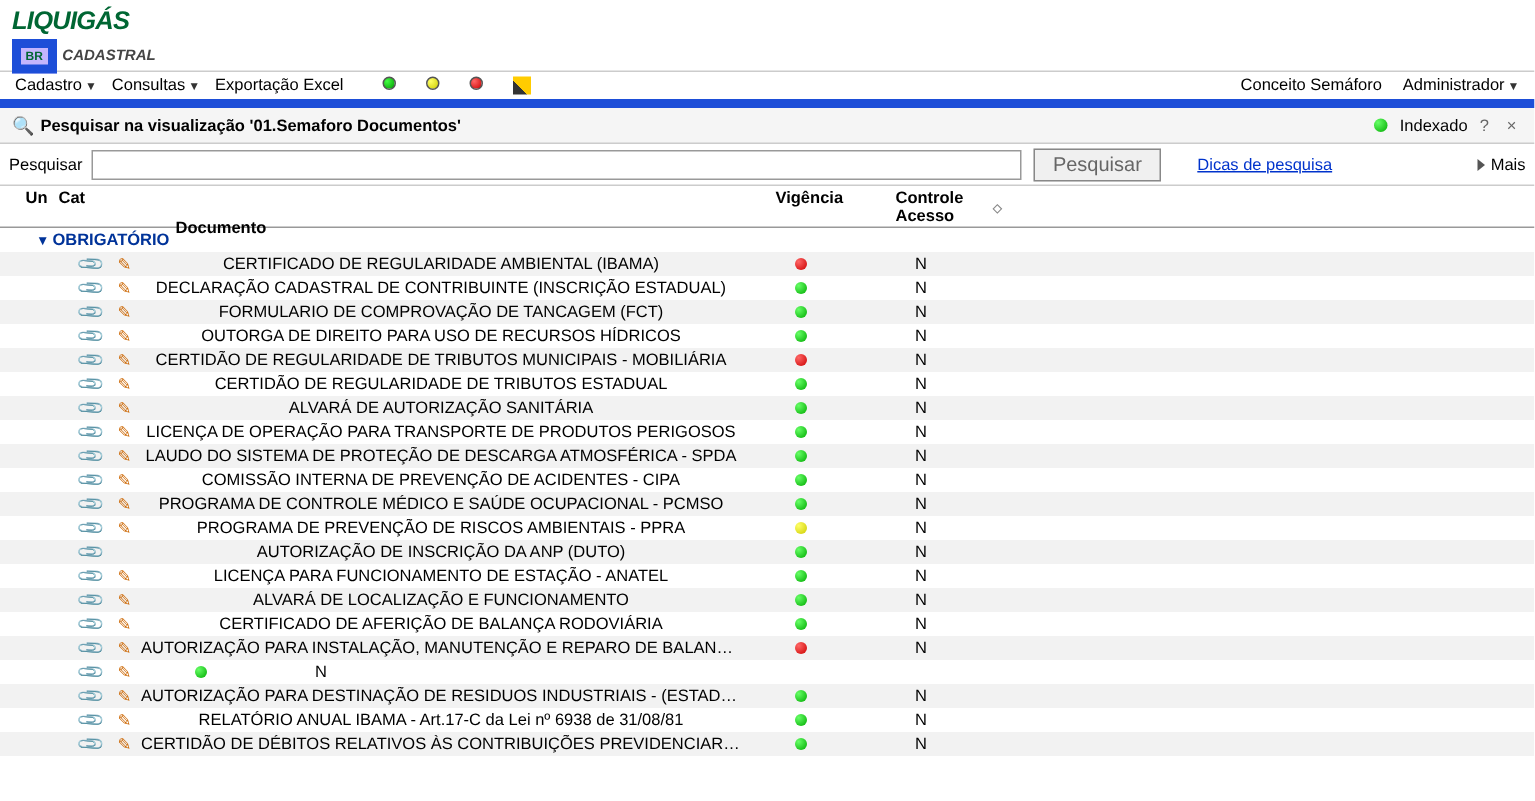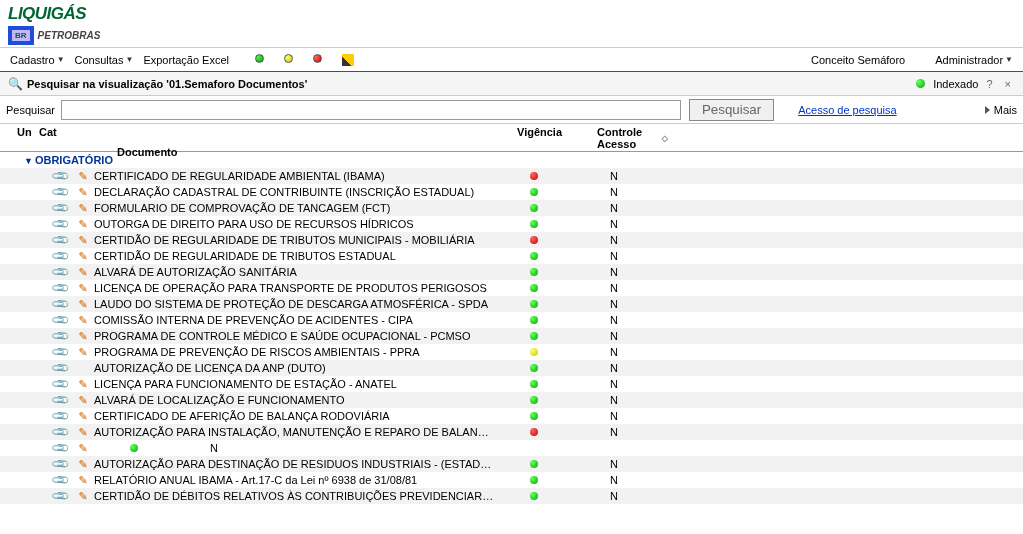--- a/index.html
+++ b/index.html
@@ -2,35 +2,35 @@
 <html><head>
 <meta charset="utf-8">
 <style>
 * { margin: 0; padding: 0; box-sizing: border-box; font-family: Arial, sans-serif; }
 body { background: #fff; font-size: 11px; width: 1023px; height: 534px; overflow: hidden; position: relative; }
 
 .header { height: 48px; display: flex; border-bottom: 1px solid #ccc; flex-direction: column; }
 .logo-area { width: 158px; padding: 4px 8px; }
 .logo-text { font-size: 17px; font-weight: bold; font-style: italic; color: #006633; letter-spacing: -0.5px; }
 .logo-sub { display: flex; align-items: center; gap: 4px; margin-top: 2px; }
-.br-box { background: #c4b5fd; color: #006633; font-weight: bold; font-size: 8px; padding: 1px 3px; border: 4px solid #1d4ed8; }
+.br-box { background: #c4b5fd; color: #006633; font-weight: bold; font-size: 8px; padding: 1px 3px; border: 6px solid #1d4ed8; }
 .petrobras { font-size: 10px; font-weight: bold; color: #444; font-style: italic; }
 .green-bar { flex: 1; background: linear-gradient(to bottom, #0a5c2e 0%, #0d7a3d 50%, #0a5c2e 100%); border-radius: 6px; margin: 6px 8px 6px 0; }
 
-.menu-bar { height: 24px; display: flex; align-items: center; padding: 0 6px; border-bottom: 1px solid #1d4ed8; }
+.menu-bar { height: 24px; display: flex; align-items: center; padding: 0 6px; border-bottom: 6px solid #1d4ed8; }
 .menu-left { display: flex; align-items: center; gap: 2px; }
 .menu-item { padding: 2px 4px; color: #000; cursor: pointer; display: flex; align-items: center; gap: 2px; }
 .menu-arrow { font-size: 8px; color: #333; }
 .menu-lights { display: flex; gap: 20px; margin-left: 20px; }
 .light { width: 9px; height: 9px; border-radius: 50%; border: 1px solid #555; }
 .light.green { background: radial-gradient(circle at 30% 30%, #4f4, #090); }
 .light.yellow { background: radial-gradient(circle at 30% 30%, #ff6, #cc0); }
 .light.red { background: radial-gradient(circle at 30% 30%, #f66, #c00); }
 .brush-icon { width: 12px; height: 12px; background: linear-gradient(45deg, #333 40%, #ffcc00 40%); }
-.menu-right { margin-left: auto; display: flex; align-items: center; gap: 22px; }
+.menu-right { margin-left: auto; display: flex; align-items: center; gap: 6px; }
 
 .search-header { height: 24px; display: flex; align-items: center; padding: 0 8px; border-bottom: 1px solid #ccc; background: #f5f5f5; }
 .search-icon-small { font-size: 12px; margin-right: 4px; }
 .search-title { font-weight: bold; font-size: 11px; }
 .search-right { margin-left: auto; display: flex; align-items: center; gap: 8px; }
 .indexed-dot { width: 9px; height: 9px; border-radius: 50%; background: radial-gradient(circle at 30% 30%, #6f6, #0a0); }
 .help-q { color: #666; cursor: pointer; }
 .close-x { color: #666; cursor: pointer; padding: 0 4px; }
 
 .search-row { height: 28px; display: flex; align-items: center; padding: 2px 6px; border-bottom: 1px solid #ccc; }
@@ -53,41 +53,41 @@
 
 .table-body { height: 360px; overflow-y: scroll; }
 .group-row { padding: 2px 0 2px 24px; font-weight: bold; color: #003399; cursor: pointer; }
 .group-arrow { color: #003399; font-size: 9px; margin-right: 2px; }
 
 .row { height: 16px; display: flex; align-items: center; }
 .row:nth-child(odd) { background: #f2f2f2; }
 .c-clip { width: 22px; text-align: center; font-size: 12px; color: #3366cc; transform: rotate(-45deg);}
 .c-pencil { width: 22px; text-align: center; font-size: 11px; color: #cc6600; }
 .c-sp { width: 50px; }
-.c-doc { width: 400px; white-space: nowrap; overflow: hidden; text-overflow: ellipsis; color: #000; }
+.c-doc { width: 400px; white-space: nowrap; overflow: hidden; text-overflow: ellipsis; color: #000; text-align: center; }
 .c-vig { width: 80px; display: flex; justify-content: center; }
 .c-ctrl { width: 80px; text-align: center; color: #000; }
 .status-dot { width: 8px; height: 8px; border-radius: 50%; }
 .s-green { background: radial-gradient(circle at 30% 30%, #6f6, #0a0); }
 .s-red { background: radial-gradient(circle at 30% 30%, #f66, #c00); }
 .s-yellow { background: radial-gradient(circle at 30% 30%, #ff6, #cc0); }
 
 ::-webkit-scrollbar { width: 16px; }
 ::-webkit-scrollbar-track { background: #eee; }
 ::-webkit-scrollbar-thumb { background: #ccc; border: 1px solid #999; }
 </style>
 </head>
 <body>
 
 <div class="header">
   <div class="logo-area">
     <div class="logo-text">LIQUIGÁS</div>
     <div class="logo-sub">
       <span class="br-box">BR</span>
-      <span class="petrobras">PETROBRAS</span>
+      <span class="petrobras">CADASTRAL</span>
     </div>
   </div>
   <div class="green-bar"></div>
 </div>
 
 <div class="menu-bar">
   <div class="menu-left">
     <div class="menu-item">
         <span>Cadastro</span>
         <span class="menu-arrow">▼</span>
@@ -125,21 +125,21 @@
     <span>Indexado</span>
     <span class="help-q">?</span>
     <span class="close-x">×</span>
   </div>
 </div>
 
 <div class="search-row">
   <span class="search-label">Pesquisar</span>
   <input class="search-input" type="text" style="">
   <button class="search-btn">Pesquisar</button>
-  <a class="tips-link">Acesso de pesquisa</a>
+  <a class="tips-link">Dicas de pesquisa</a>
   <div class="mais">
     <span class="tri-right"></span>
     <span>Mais</span>
   </div>
 </div>
 
 <div class="table-header">
   <div class="th th-un">Un</div>
   <div class="th th-cat">Cat</div>
   <div class="th th-sp1"></div>
@@ -273,21 +273,21 @@
         <div class="c-doc">PROGRAMA  DE PREVENÇÃO DE RISCOS AMBIENTAIS - PPRA</div>
         <div class="c-vig">
           <span class="status-dot s-yellow"></span>
         </div>
         <div class="c-ctrl">N</div>
       </div>
       <div class="row">
         <div class="c-sp"></div>
         <div class="c-clip">📎</div>
         <div class="c-pencil"></div>
-        <div class="c-doc">AUTORIZAÇÃO DE LICENÇA DA ANP (DUTO)</div>
+        <div class="c-doc">AUTORIZAÇÃO DE INSCRIÇÃO DA ANP (DUTO)</div>
         <div class="c-vig">
           <span class="status-dot s-green"></span>
         </div>
         <div class="c-ctrl">N</div>
       </div>
       <div class="row">
         <div class="c-sp"></div>
         <div class="c-clip">📎</div>
         <div class="c-pencil">✎</div>
         <div class="c-doc">LICENÇA PARA FUNCIONAMENTO DE ESTAÇÃO - ANATEL</div>

